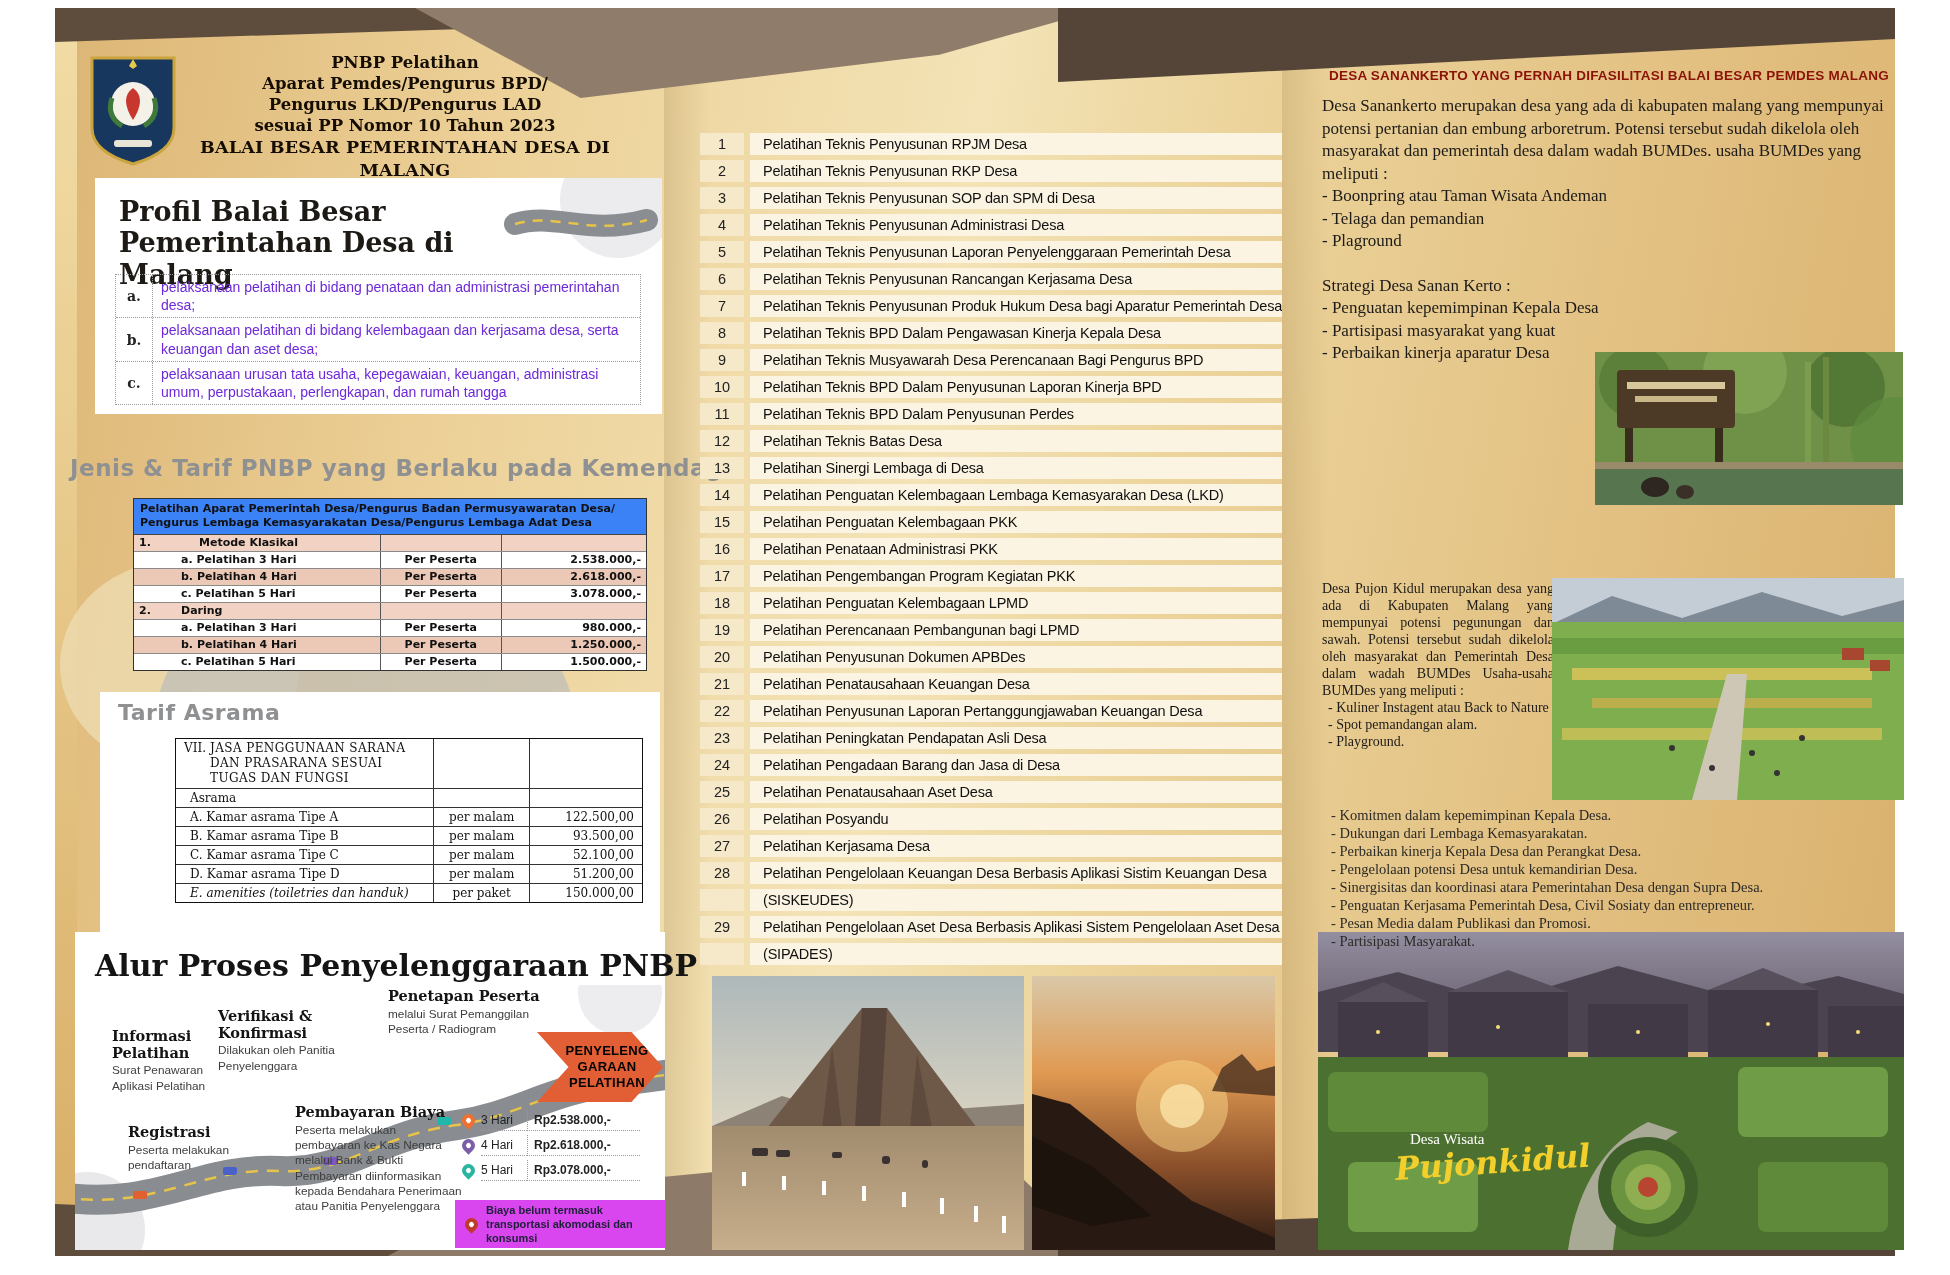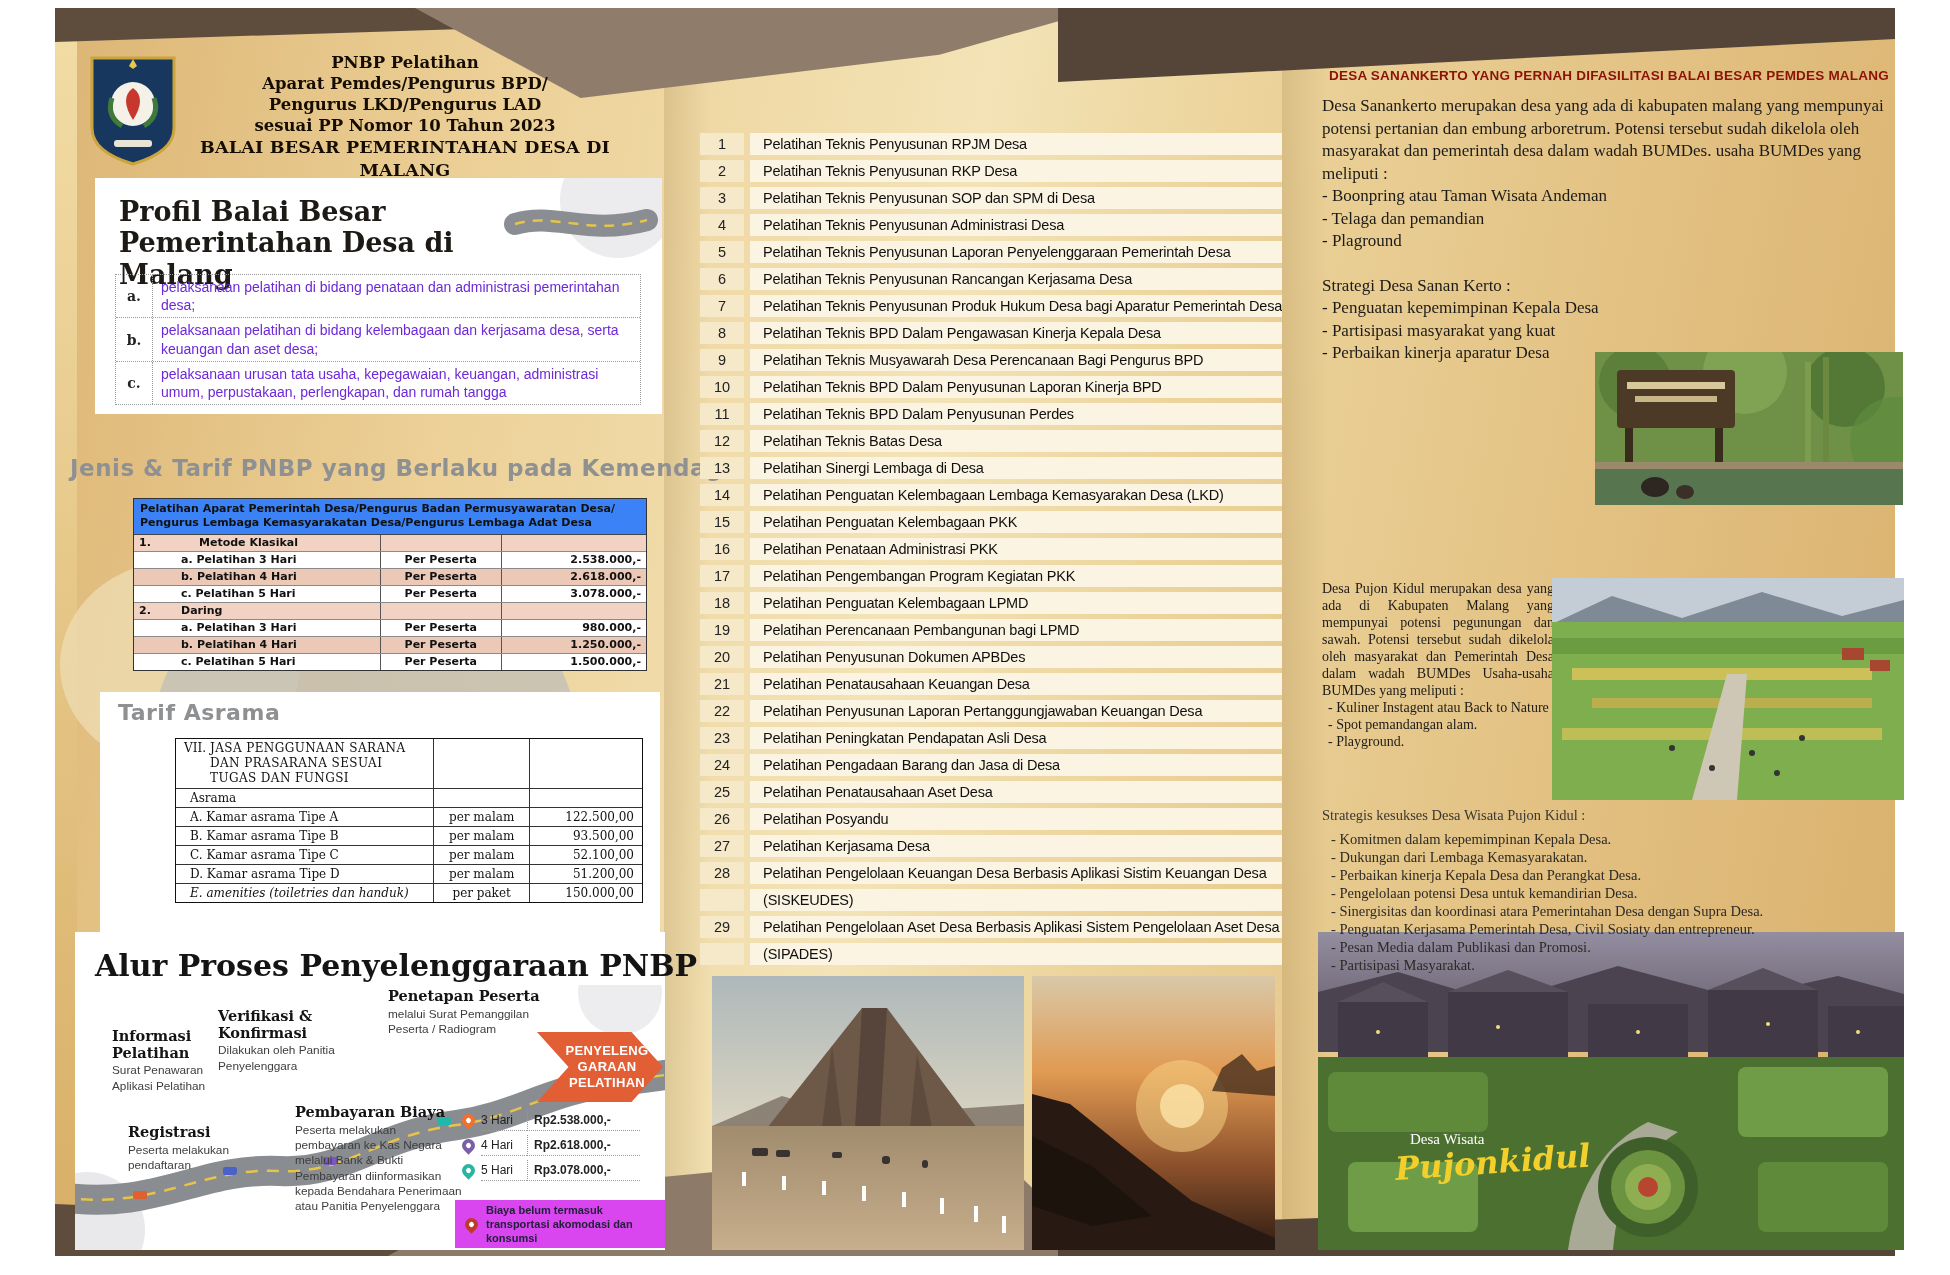--- a/index.html
+++ b/index.html
@@ -105,21 +105,21 @@
   .prices div.price-row:nth-of-type(1) .pin{background:#f07030;}
   .prices div.price-row:nth-of-type(2) .pin{background:#7a5fa8;}
   .prices div.price-row:nth-of-type(3) .pin{background:#2ab5a0;}
   .p-days{width:46px;font-size:12px;color:#222;border-bottom:1px dotted #999;padding:3px 0;}
   .p-val{width:106px;font-size:12px;font-weight:bold;color:#222;border-bottom:1px dotted #999;
     border-left:1px dotted #999;padding:3px 0 3px 6px;}
 
   .arrow{left:537px;top:1032px;width:126px;height:70px;background:#e25f36;z-index:2;
     clip-path:polygon(0 0,75% 0,100% 50%,75% 100%,0 100%,25% 50%);
     display:flex;flex-direction:column;justify-content:center;align-items:center;padding-left:14px;box-sizing:border-box;}
-  .arrow .al{font-weight:bold;font-size:13px;color:#ffffff;line-height:1.25;letter-spacing:.3px;}
+  .arrow .al{font-weight:bold;font-size:13px;color:#000000;line-height:1.25;letter-spacing:.3px;}
 
   .note-box{left:455px;top:1200px;width:210px;height:48px;background:#d946ef;display:flex;
     align-items:center;z-index:3;box-sizing:border-box;padding:4px 6px;}
   .note-pin{width:13px;height:13px;border-radius:50% 50% 50% 0;transform:rotate(-45deg);
     background:#c0392b;margin:0 8px 0 4px;flex:0 0 auto;position:relative;}
   .note-pin::after{content:"";position:absolute;left:4px;top:4px;width:5px;height:5px;border-radius:50%;background:#fff;}
   .note-text{font-size:11px;font-weight:bold;color:#20203a;line-height:1.3;}
 
   
   .mid-title{left:700px;top:84px;font-family:"Liberation Serif",serif;font-weight:bold;
@@ -791,21 +791,20 @@
         <circle cx="160" cy="190" r="3"></circle>
           <circle cx="200" cy="175" r="3"></circle>
           <circle cx="225" cy="195" r="3"></circle>
         <circle cx="120" cy="170" r="3"></circle>
           <circle cx="250" cy="160" r="3"></circle>
       </g>
     </svg>
   </div>
 
   <div class="abs strategis-flow">
-    <div class="s-title">Strategis kesukses Desa Wisata Pujon Kidul :</div>
     <div>
 
         <div class="bullet">- Komitmen dalam kepemimpinan Kepala Desa.</div>
 
         <div class="bullet">- Dukungan dari Lembaga Kemasyarakatan.</div>
 
         <div class="bullet">- Perbaikan kinerja Kepala Desa dan Perangkat Desa.</div>
 
         <div class="bullet">- Pengelolaan potensi Desa untuk kemandirian Desa.</div>
 

